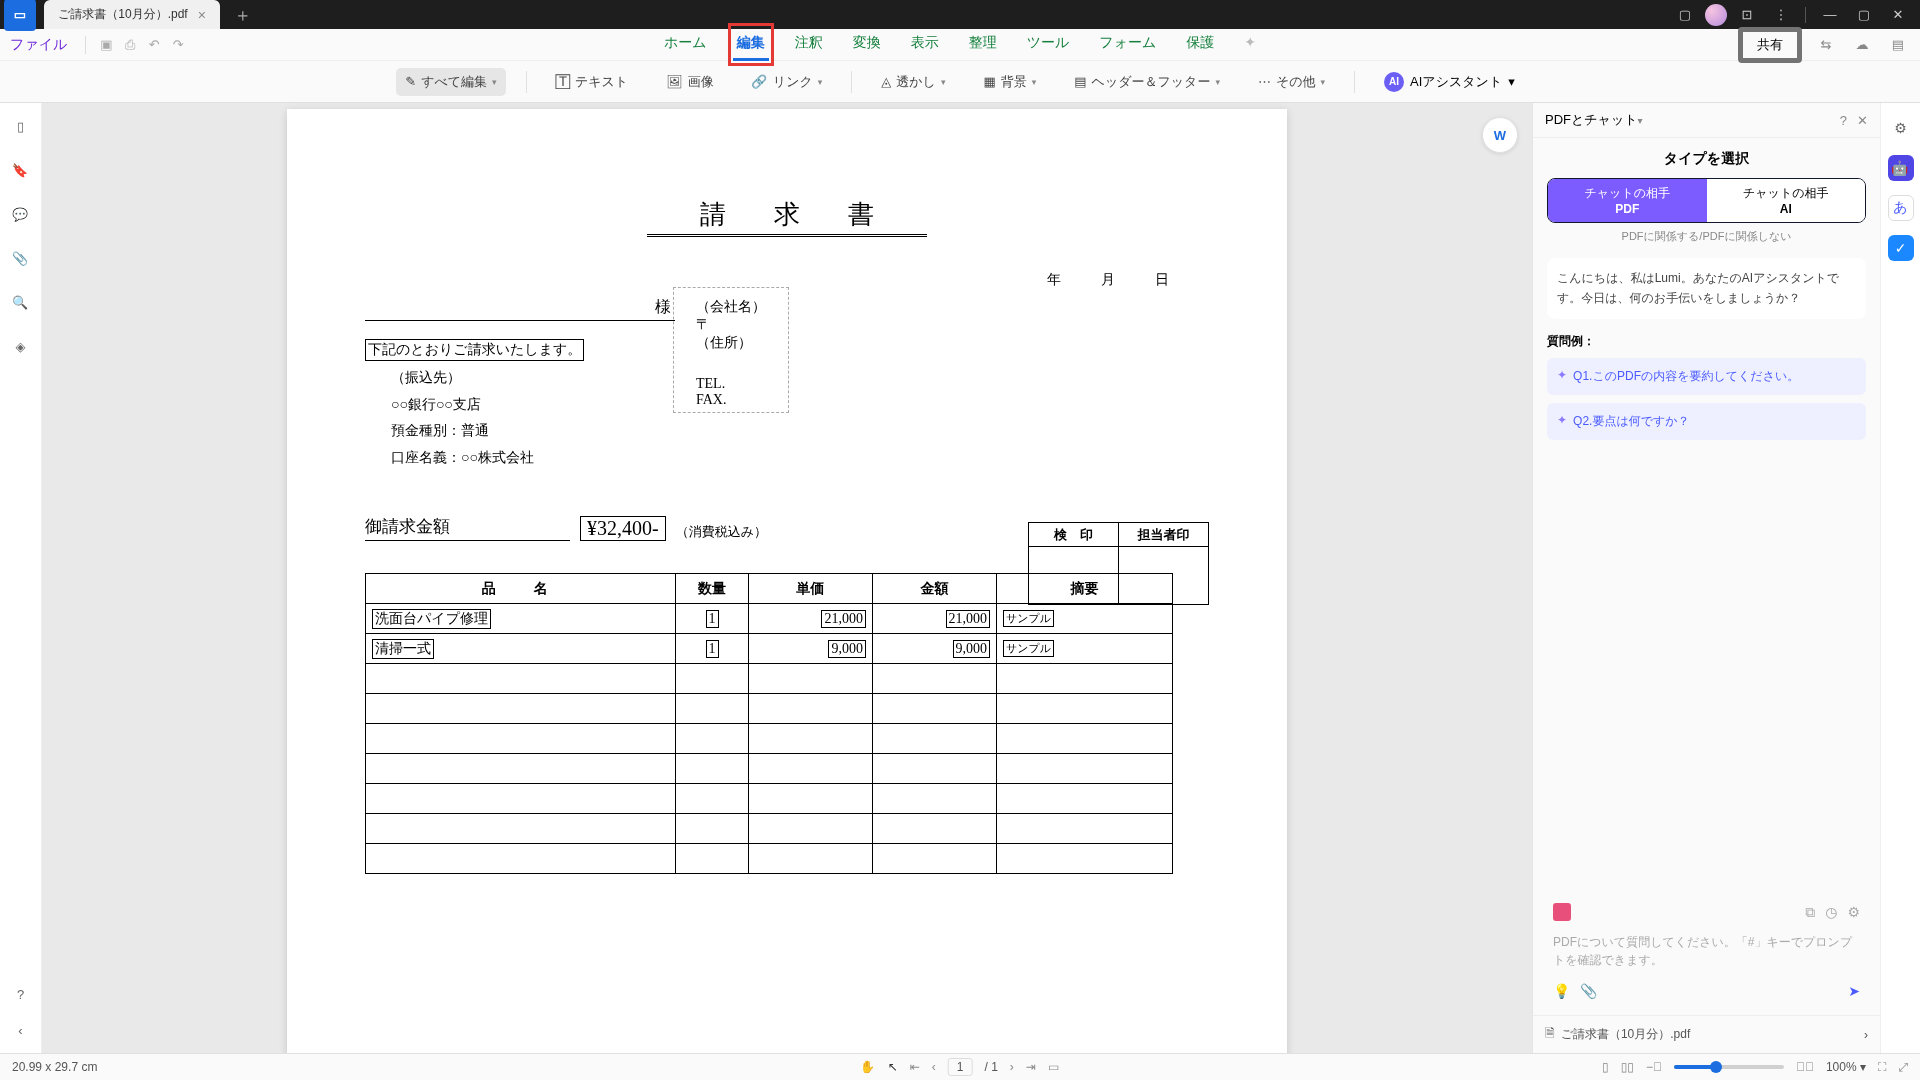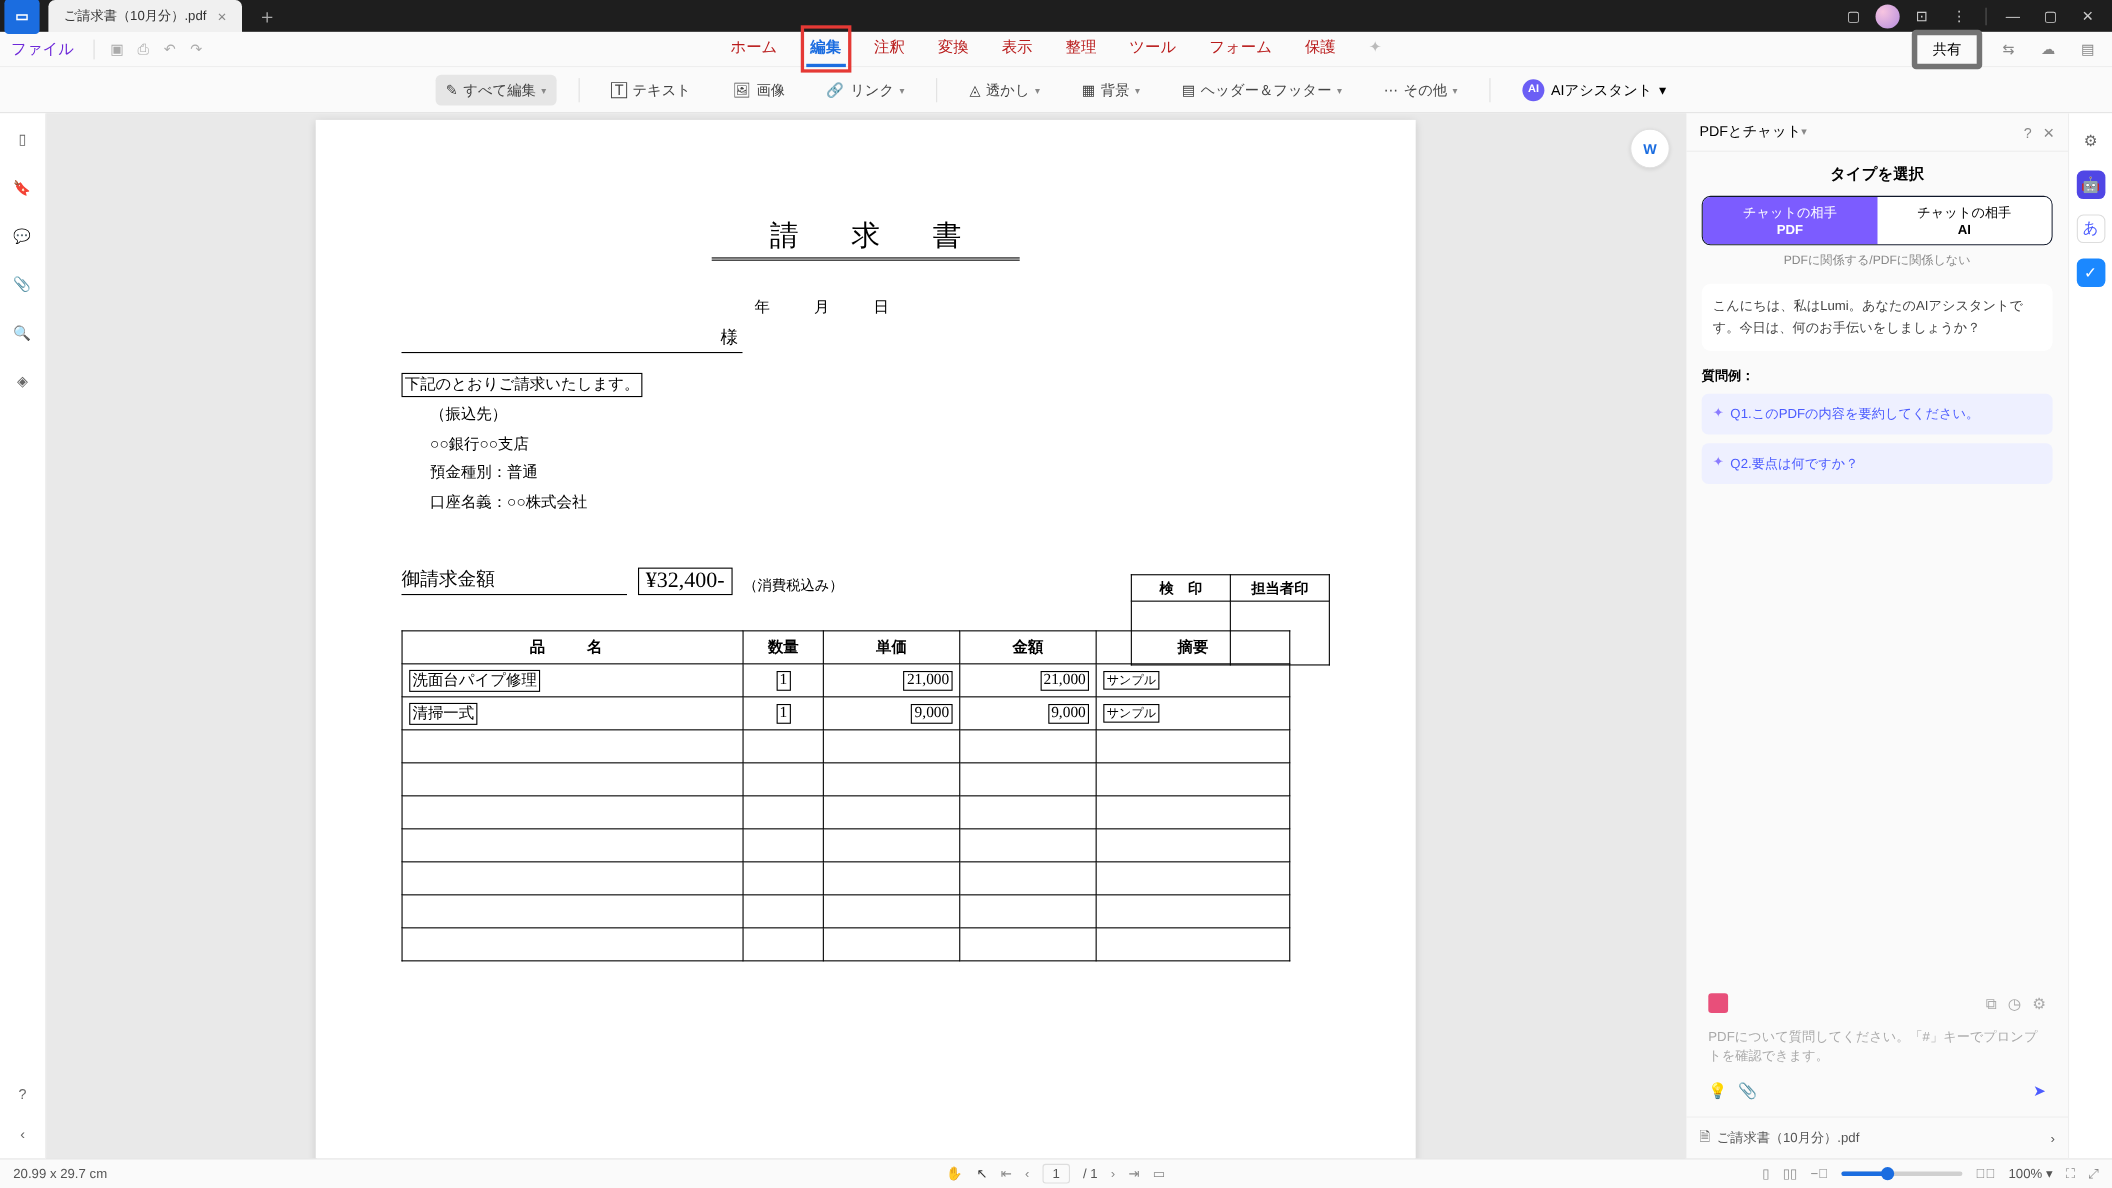--- a/index.html
+++ b/index.html
@@ -15,21 +15,21 @@
 .titlebar .right-controls .win-btn { width: 28px; height: 28px; display: flex; align-items: center; justify-content: center; color: #ccc; cursor: pointer; }
 .titlebar .sep { width: 1px; height: 16px; background: #555; margin: 0 4px; }
 .titlebar .avatar { width: 22px; height: 22px; border-radius: 50%; background: radial-gradient(circle at 30% 30%, #f7c4e0, #b58dde); }
 
 
 .filerow { height: 32px; background: #fafafa; display: flex; align-items: center; padding: 0 10px; border-bottom: 1px solid #eee; }
 .filerow .file-label { font-size: 14px; color: #6d28d9; margin-right: 10px; }
 .filerow .divider-v { width: 1px; height: 18px; background: #ddd; margin: 0 8px; }
 .filerow .icon-btn { width: 24px; height: 24px; display: flex; align-items: center; justify-content: center; color: #aaa; cursor: pointer; }
 .filerow .center-tabs { position: absolute; left: 50%; transform: translateX(-50%); display: flex; gap: 22px; font-size: 14px; }
-.filerow .center-tabs .tabitem { padding: 6px 4px; cursor: pointer; color: #b91c1c; }
+.filerow .center-tabs .tabitem { padding: 6px 4px; cursor: pointer; color: #15803d; }
 .filerow .center-tabs .tabitem.active { color: #1b6de0; font-weight: 600; border-bottom: 3px solid #1b6de0; }
 .filerow .center-tabs .tabitem.highlighted { outline: 3px solid #e53935; outline-offset: 2px; }
 .filerow .right-controls { margin-left: auto; display: flex; align-items: center; gap: 12px; }
 .filerow .share-btn { border: 5px solid #737373; padding: 4px 14px; border-radius: 4px; font-size: 13px; cursor: pointer; }
 
 
 .toolbar { height: 42px; background: #fafafa; display: flex; align-items: center; justify-content: center; gap: 20px; border-bottom: 1px solid #e0e0e0; }
 .toolbar .tool { display: flex; align-items: center; gap: 5px; padding: 5px 9px; cursor: pointer; color: #444; border-radius: 5px; }
 .toolbar .tool.active { background: #e6e6e6; }
 .toolbar .tool .chev { font-size: 9px; color: #888; }
@@ -40,21 +40,21 @@
 
 .main { display: flex; height: calc(100% - 29px - 32px - 42px - 27px); }
 .left-rail { width: 42px; background: #fff; border-right: 1px solid #eee; display: flex; flex-direction: column; align-items: center; padding-top: 12px; gap: 22px; }
 .left-rail .rail-icon { width: 22px; height: 22px; display: flex; align-items: center; justify-content: center; color: #666; cursor: pointer; }
 .left-rail .bottom { margin-top: auto; padding-bottom: 12px; display: flex; flex-direction: column; gap: 14px; align-items: center; }
 
 .doc-area { flex: 1; background: #e9e9e9; display: flex; justify-content: center; padding-top: 6px; overflow: hidden; position: relative; }
 .page { width: 1000px; height: 1400px; background: #fff; box-shadow: 0 2px 8px rgba(0,0,0,0.15); padding: 88px 78px; font-family: "MS PMincho", serif; color: #000; }
 
 .invoice-title { width: 280px; margin: 0 auto; text-align: center; font-size: 26px; letter-spacing: 48px; padding-bottom: 2px; border-bottom: 3px double #000; padding-left: 48px; }
-.date-row { text-align: center; margin-top: 34px; font-size: 14px; letter-spacing: 4px; margin-right: 76px; }
+.date-row { text-align: right; margin-top: 34px; font-size: 14px; letter-spacing: 4px; margin-right: 36px; }
 .name-row { margin-top: 8px; }
 .name-box { display: inline-block; width: 310px; border-bottom: 1.5px solid #000; text-align: right; font-size: 16px; padding-bottom: 2px; letter-spacing: 4px; }
 .company-box { position: absolute; border: 1px dashed #aaa; padding: 10px 22px 4px; font-size: 14px; }
 .memo-box { margin-top: 18px; font-size: 14px; }
 .memo-line { border: 1px solid #000; display: inline-block; padding: 1px 2px; }
 .memo-indent { margin-left: 26px; margin-top: 4px; line-height: 1.9; }
 .stamp-table { position: absolute; border-collapse: collapse; font-size: 13px; }
 .stamp-table th, .stamp-table td { border: 1px solid #000; width: 90px; height: 24px; text-align: center; }
 .stamp-table td { height: 58px; }
 .amount-row { display: flex; align-items: end; margin-top: 44px; gap: 10px; }
@@ -230,20 +230,28 @@
       <span class="rail-icon">‹</span>
     </div>
   </div>
 
   <div class="doc-area">
     <div class="float-icon">W</div>
     <div class="page" style="position:relative;">
       <div class="invoice-title">請求書</div>
       <div class="date-row">年　　月　　日</div>
 
+      <div class="company-box" style="top:178px; left:386px;">
+        <div>（会社名）</div>
+        <div>〒</div>
+        <div>（住所）</div>
+        <div style="height:24px;"></div>
+        <div>TEL.</div>
+        <div>FAX.</div>
+      </div>
 
       <div class="name-row">
         <span class="name-box"><span>様</span></span>
       </div>
 
       <div class="memo-box">
         <span class="memo-line">下記のとおりご請求いたします。</span>
         <div class="memo-indent">
           <div>（振込先）</div>
           <div>○○銀行○○支店</div>

